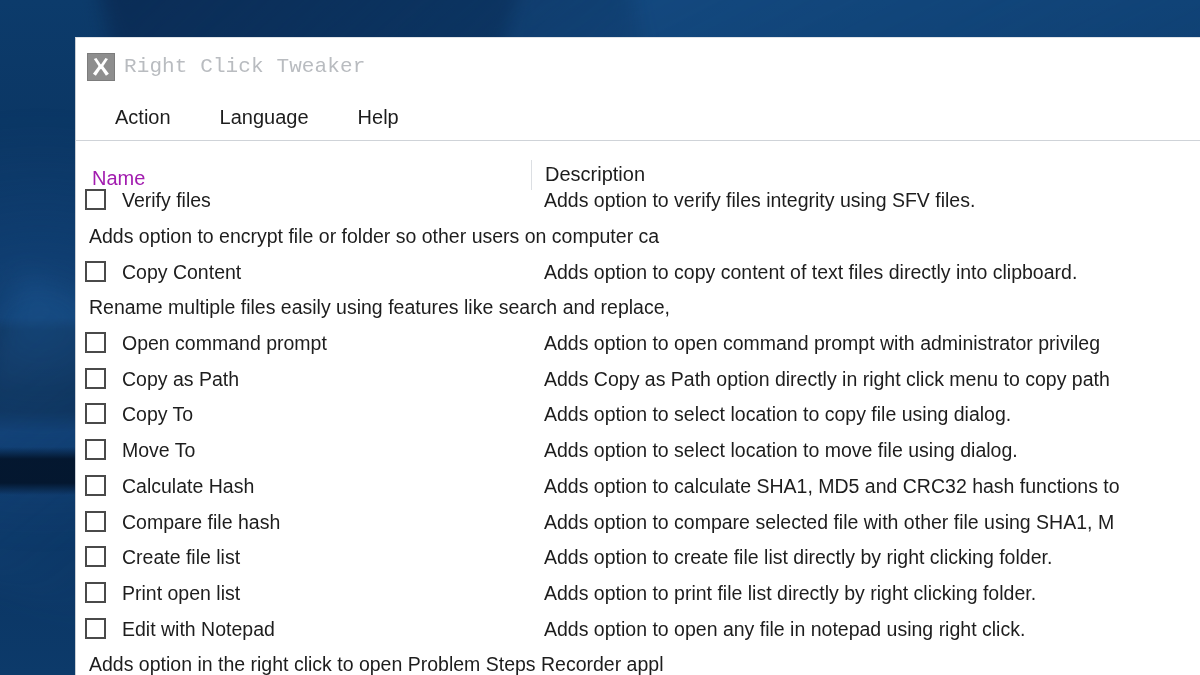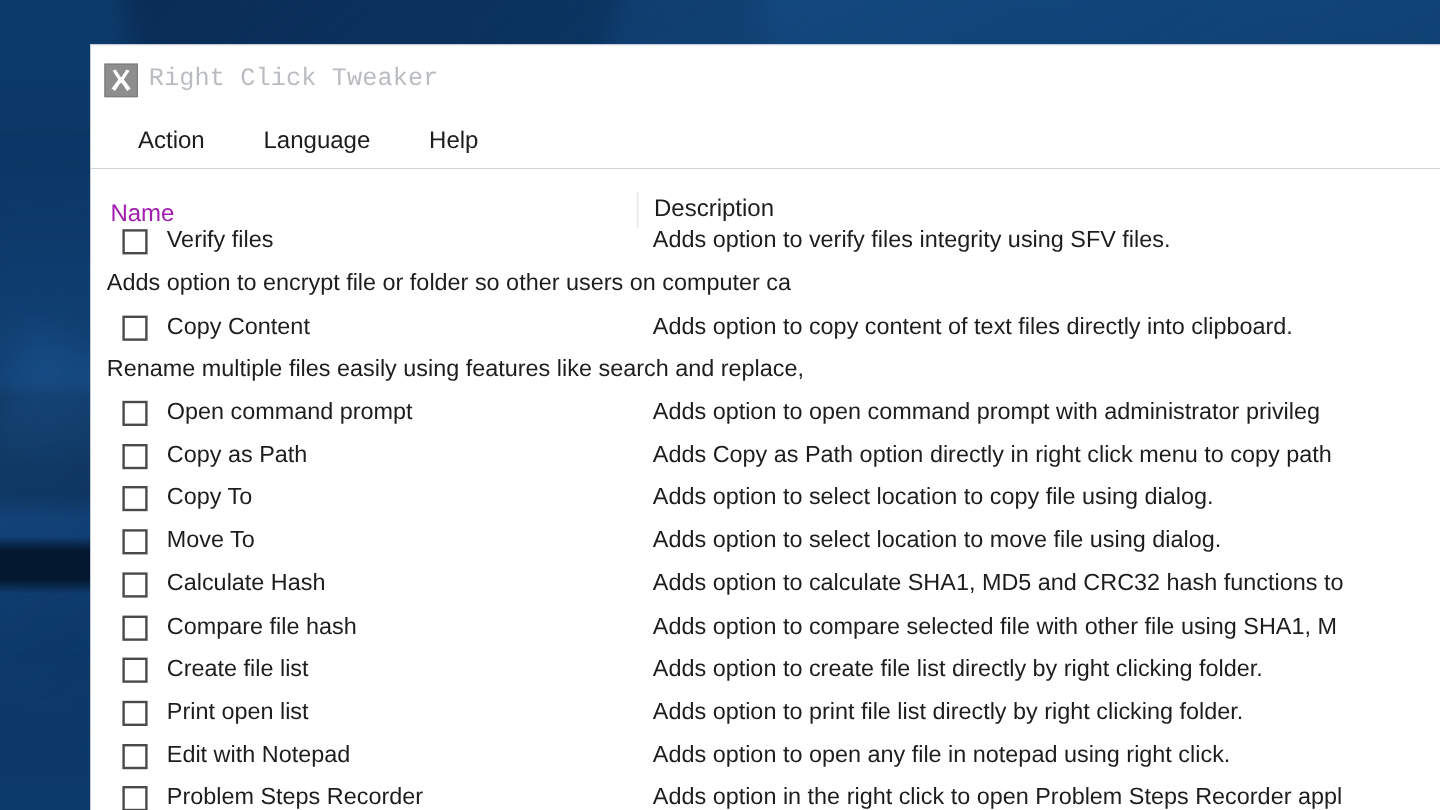--- a/index.html
+++ b/index.html
@@ -170,22 +170,22 @@
   }
   .list-row {
     display: flex;
     align-items: center;
     height: 35.7px;
     white-space: nowrap;
   }
   .cell-name {
     width: 455px;
     display: flex;
-    align-items: flex-end;
-    padding-left: 26px;
+    align-items: flex-start;
+    padding-left: 9px;
     flex: 0 0 auto;
   }
   .checkbox {
     width: 21px; height: 21px;
     border: 2px solid #4a4a4a;
     background: #ffffff;
     flex: 0 0 auto;
     cursor: pointer;
   }
   .name-label {
@@ -319,21 +319,17 @@
         <div class="cell-desc">Adds option to print file list directly by right clicking folder.</div>
       </div>
       <div class="list-row">
         <div class="cell-name">
           <div class="checkbox"></div>
           <div class="name-label">Edit with Notepad</div>
         </div>
         <div class="cell-desc">Adds option to open any file in notepad using right click.</div>
       </div>
       <div class="list-row">
-        <div class="cell-name">
-          <div class="checkbox"></div>
-          <div class="name-label">Problem Steps Recorder</div>
-        </div>
         <div class="cell-desc">Adds option in the right click to open Problem Steps Recorder appl</div>
       </div>
     </div>
 
 </div>
 
 </body></html>

